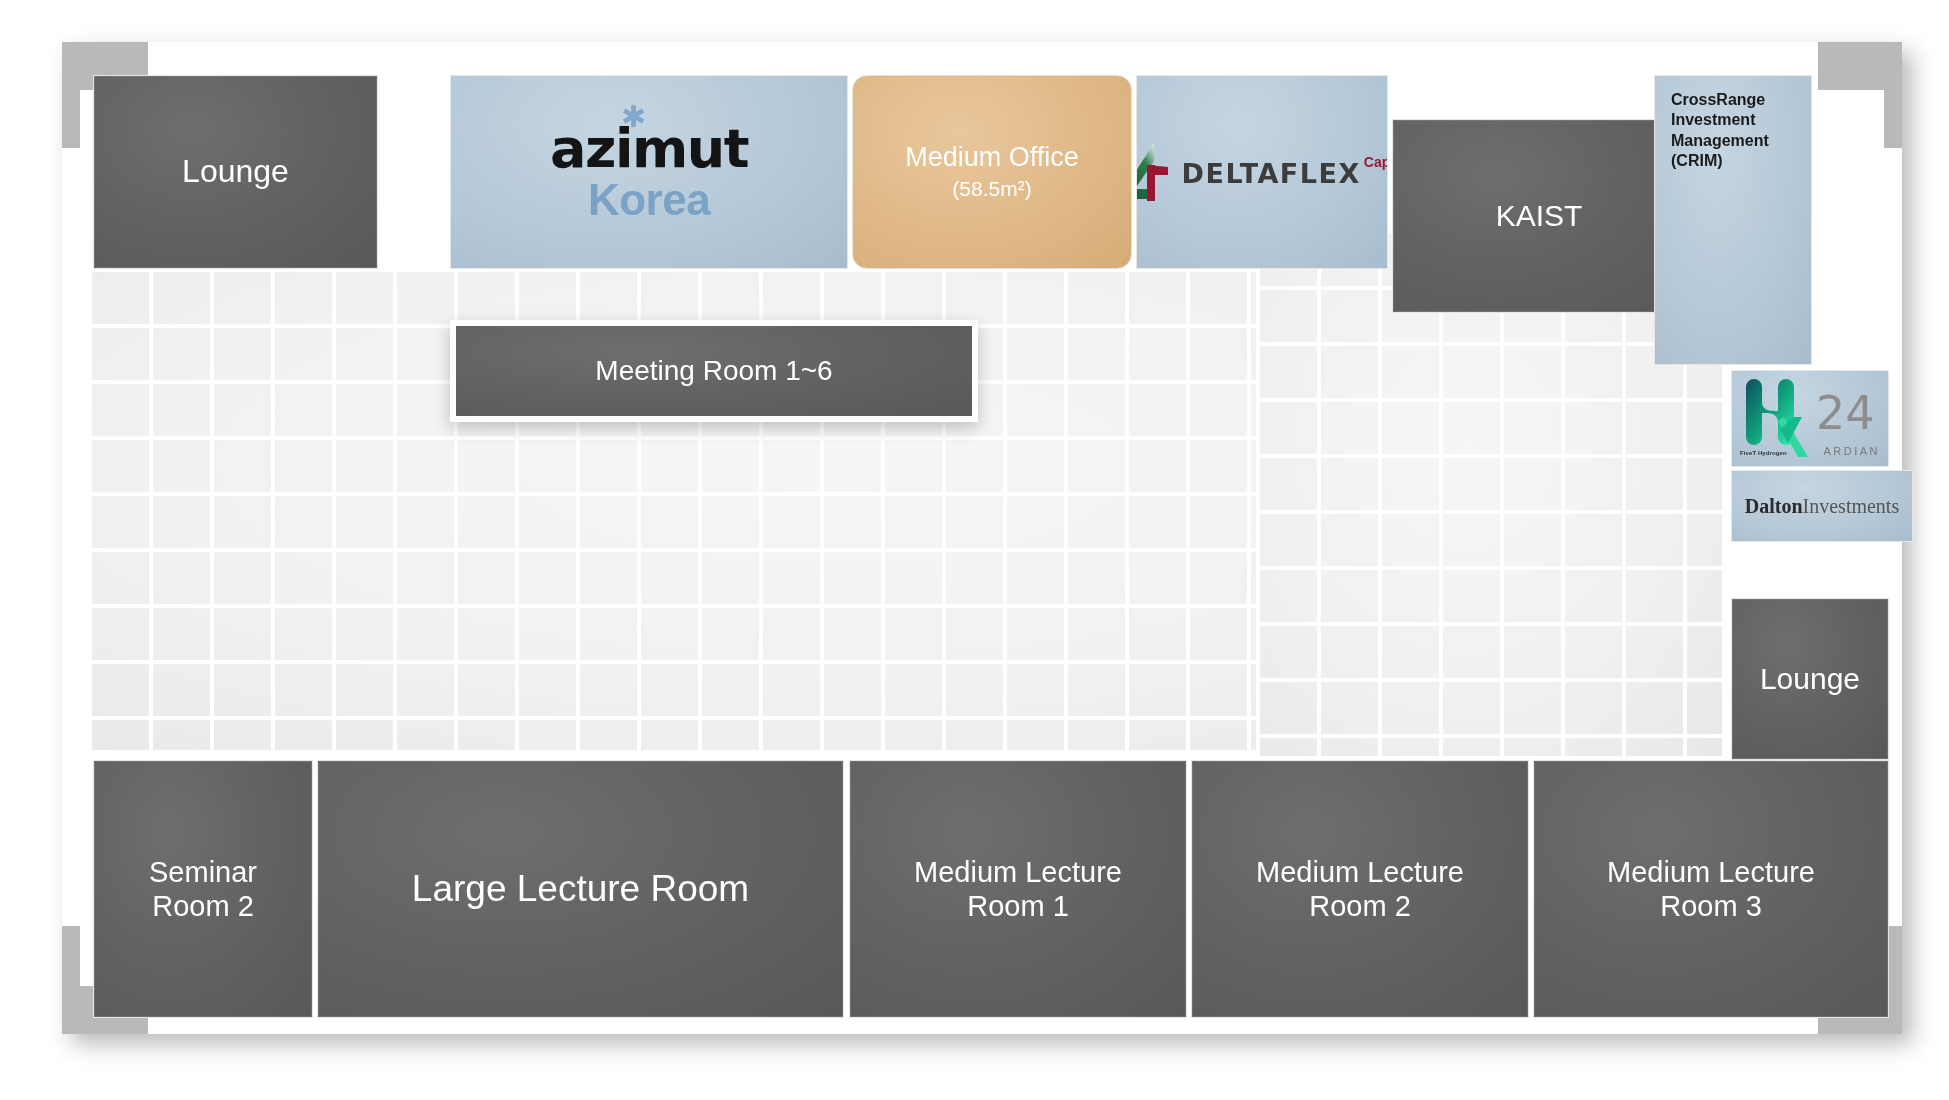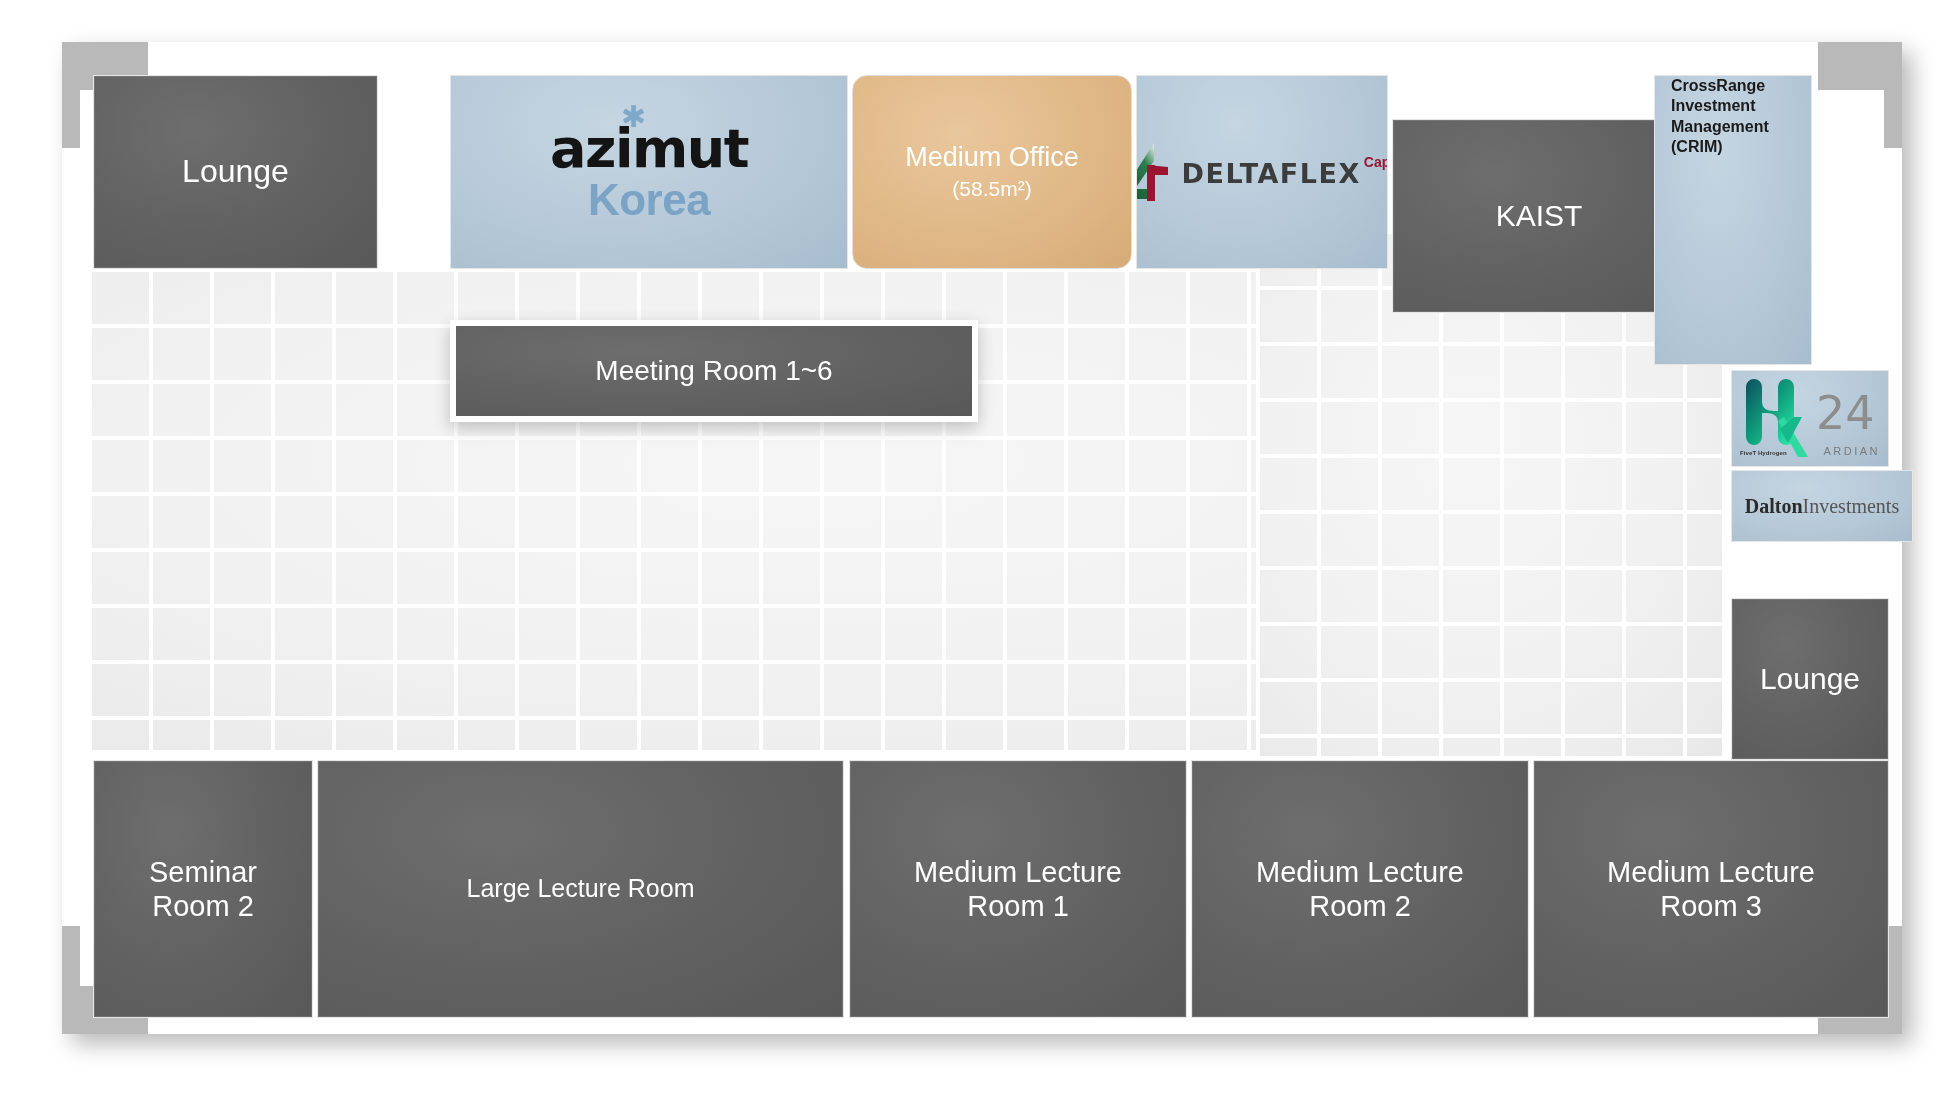--- a/index.html
+++ b/index.html
@@ -115,21 +115,21 @@
 
   
   .dalton{font-family:"Liberation Serif",serif;font-size:20px;color:#2b2b2b;white-space:nowrap;}
   .dalton b{font-weight:700;}
   .dalton span{font-weight:400;color:#555;}
 
   
   .crim{
     font-family:"Liberation Sans",sans-serif;
     font-size:16px;font-weight:700;color:#1a1a1a;line-height:1.28;
-    text-align:left;width:100%;padding:0 10px 0 16px;
+    text-align:left;width:100%;padding:14px 10px 0 16px;
   }
 </style>
 </head>
 <body>
 
 <div id="stage">
 
   <div id="frame"></div>
 
   <div class="corner c-tl"></div>
@@ -253,21 +253,21 @@
 
 
   <div class="room grey" style="left:93px;top:760px;width:220px;height:258px;">
     <div class="lbl" style="font-size:29px;">
       <div>Seminar</div>
       <div>Room 2</div>
     </div>
   </div>
 
   <div class="room grey" style="left:317px;top:760px;width:527px;height:258px;">
-    <span class="lbl" style="font-size:25px;">Large Lecture Room</span>
+    <span class="lbl" style="font-size:37px;">Large Lecture Room</span>
   </div>
 
   <div class="room grey" style="left:849px;top:760px;width:338px;height:258px;">
     <div class="lbl" style="font-size:29px;">
       <div>Medium Lecture</div>
       <div>Room 1</div>
     </div>
   </div>
 
   <div class="room grey" style="left:1191px;top:760px;width:338px;height:258px;">

